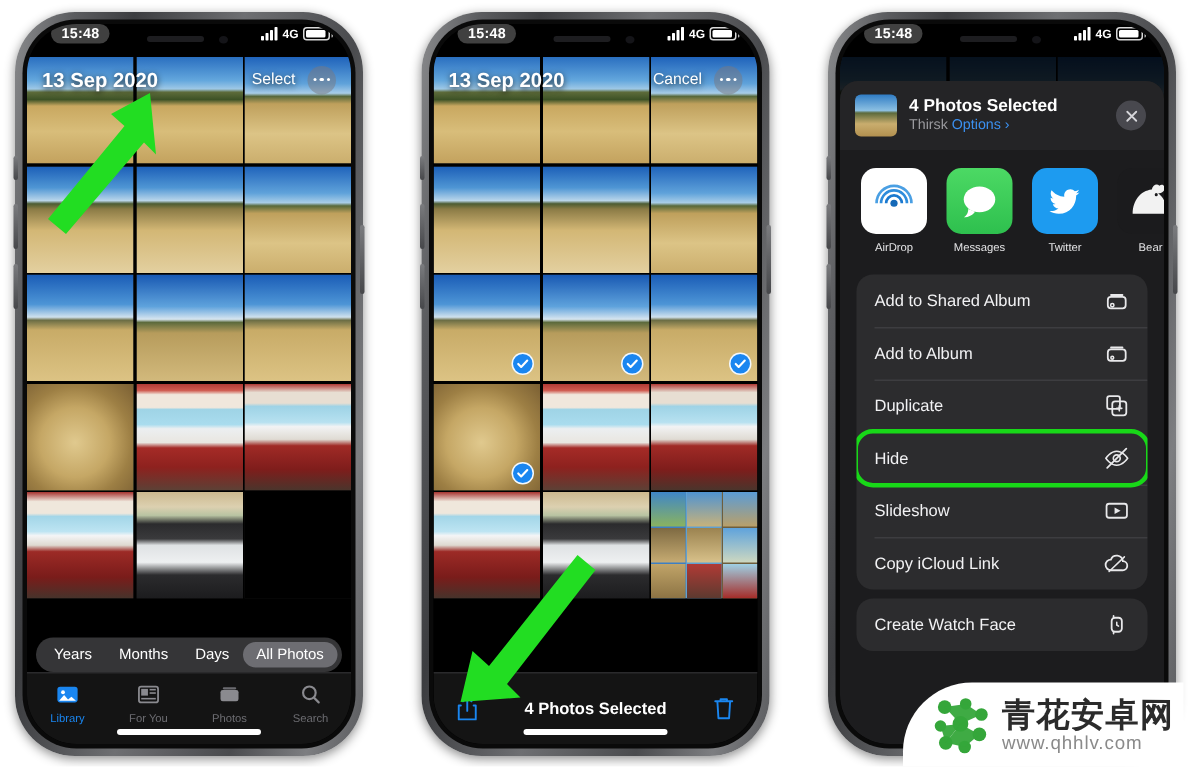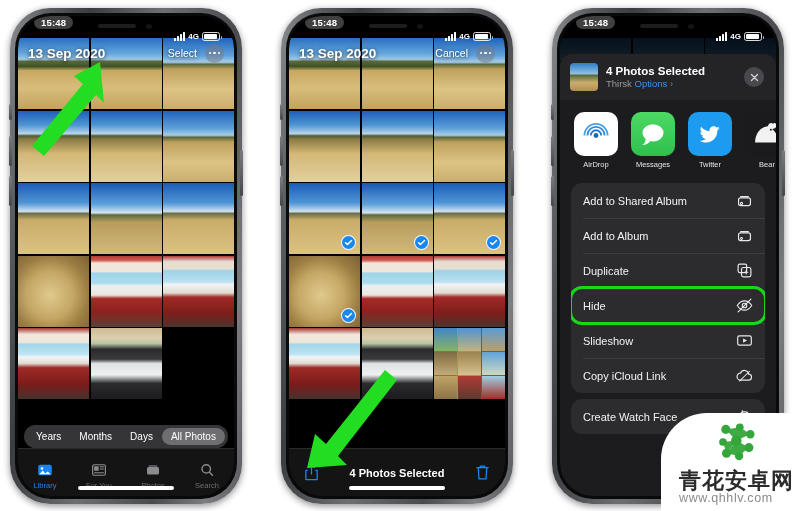--- a/index.html
+++ b/index.html
@@ -68,21 +68,21 @@
     background: #141418; border-radius: 50%;
   }
   .time-pill {
     position: absolute; top: 0; left: 16px;
     background: #404040; color: #fff;
     font-size: 9.5px; font-weight: bold;
     padding: 1px 7px; border-radius: 9px;
     letter-spacing: .2px;
   }
   .status-right {
-    position: absolute; top: 16px; right: 14px;
+    position: absolute; top: 2px; right: 14px;
     display: flex; align-items: center; gap: 3px;
   }
   .bars { display: flex; align-items: flex-end; gap: 1px; height: 9px; }
   .bars i { display: block; width: 2px; background: #fff; border-radius: .5px; }
   .bars i:nth-child(1){height:3px}.bars i:nth-child(2){height:5px}
   .bars i:nth-child(3){height:7px}.bars i:nth-child(4){height:9px}
   .net { color: #fff; font-size: 8px; font-weight: bold; }
   .batt {
     width: 18px; height: 9px; border: 1px solid rgba(255,255,255,.85);
     border-radius: 2.5px; position: relative; padding: 1px;
@@ -163,21 +163,21 @@
   .seg {
     display: flex; align-items: center; gap: 0;
     background: rgba(58,58,60,.92); border-radius: 14px; padding: 3px;
   }
   .seg span { color: #fff; font-size: 10px; padding: 3px 9px; border-radius: 11px; white-space: nowrap;}
   .seg span.on { background: #6d6d72; font-weight: normal; }
 
   .tabbar {
     position: absolute; bottom: 0; left: 0; right: 0; height: 48px;
     background: #141414; border-top: .5px solid #2a2a2c;
-    display: flex; align-items: center; padding-top: 5px; z-index: 14;
+    display: flex; align-items: flex-start; padding-top: 5px; z-index: 14;
   }
   .tab { flex: 1; display: flex; flex-direction: column; align-items: center; gap: 2px; }
   .tab .tlabel { font-size: 7.5px; color: #6d6d72; }
   .tab.active .tlabel { color: #1a86f0; }
   .tab svg { width: 18px; height: 18px; }
   .homebar {
     position: absolute; bottom: 6px; left: 50%; transform: translateX(-50%);
     width: 96px; height: 4px; border-radius: 3px; background: #fff; z-index: 20;
   }
 
@@ -250,23 +250,23 @@
     outline: 3px solid #18d818; border-radius: 11px; outline-offset: -1px;
     z-index: 5;
   }
   .menu-row.highlight::before { display: none; }
 
   
   .arrow { position: absolute; z-index: 50; pointer-events: none; }
 
   
   .watermark {
-    position: absolute; right: 0px; bottom: 0px;
+    position: absolute; right: 11px; bottom: 0px;
     display: flex; align-items: center; gap: 6px; z-index: 90;
-    background: #fff; border-top-left-radius: 46px; padding: 8px 6px 6px 18px; flex-direction: column;
+    background: #fff; border-top-left-radius: 46px; padding: 8px 6px 6px 18px;
   }
   .wm-logo { width: 42px; height: 42px; flex: none; }
   .wm-text { line-height: 1.05; }
   .wm-cn { font-size: 22px; font-weight: bold; color: #2b2b2b; letter-spacing: 1px;
     font-family: "DejaVu Sans", sans-serif; }
   .wm-url { font-size: 12.5px; color: #8a8a8a; letter-spacing: .6px; }
 </style>
 </head>
 <body>
 

